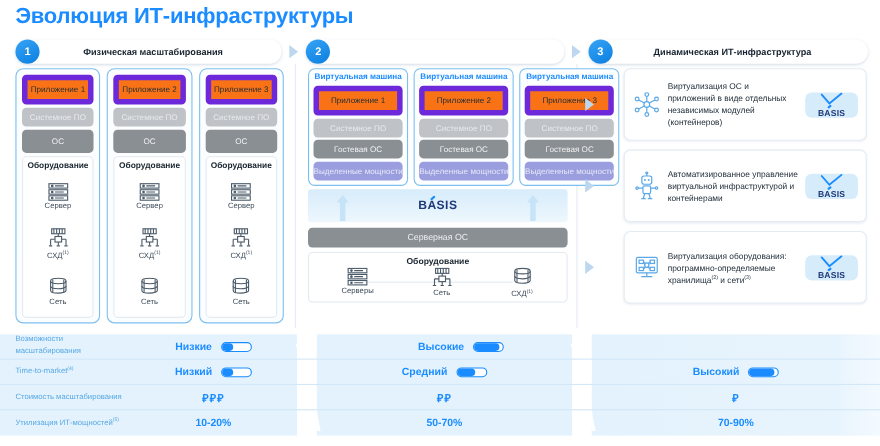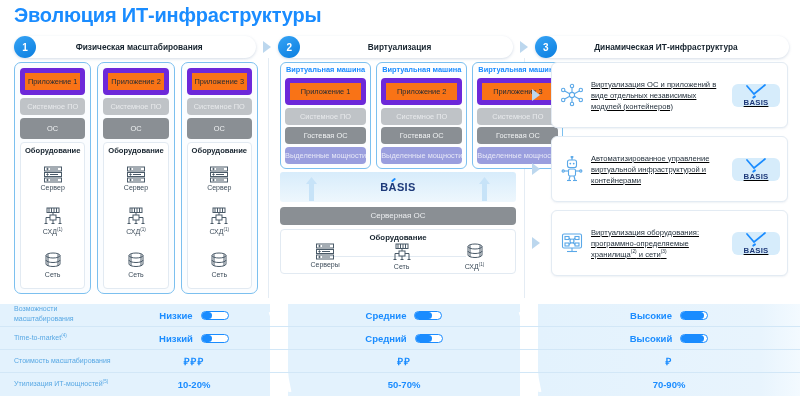--- a/index.html
+++ b/index.html
@@ -198,21 +198,21 @@
     margin-top: 1px; position: relative;
   }
   .hw-wide-items::before {
     content: ""; position: absolute;
     left: 20%; right: 20%; top: 13px; height: 1px; background: #e2eaf2;
   }
   .hw-wide-item { display: flex; flex-direction: column; align-items: center; gap: 1px; z-index: 1; }
 
   
   .feat-list { display: flex; flex-direction: column; gap: 8px; }
-  .feat-row { display: flex; align-items: stretch; gap: 7px; text-decoration: underline; }
+  .feat-row { display: flex; align-items: stretch; gap: 23px; }
   .feat-arrow {
     width: 12px; display: flex; align-items: center; justify-content: flex-start;
     flex: 0 0 auto;
   }
   .feat-card {
     flex: 1;
     background: #ffffff;
     border: 1px solid #e3ebf3;
     border-radius: 6px;
     box-shadow: 0 1px 2px rgba(120,150,180,0.13);
@@ -306,21 +306,20 @@
   <div class="stage-head s1">
     <div class="stage-badge">1</div>
     <div class="stage-title">Физическая масштабирования</div>
   </div>
   <div class="head-arrow">
     <div class="tri"></div>
   </div>
 
   <div class="stage-head s2">
     <div class="stage-badge">2</div>
-    <div class="stage-title">Виртуализация</div>
   </div>
   <div class="head-arrow">
     <div class="tri"></div>
   </div>
 
   <div class="stage-head s3">
     <div class="stage-badge">3</div>
     <div class="stage-title">Динамическая ИТ-инфраструктура</div>
   </div>
 </div>
@@ -746,26 +745,20 @@
 
     <div class="m-row" style="top:0px;">
       <div class="m-label"><span>Возможности масштабирования</span><sup></sup></div>
       <div class="m-cellwrap">
         <div class="m-cell c1">
           <span class="m-val">Низкие</span>
           <span class="slider">
               <i style="width:38%"></i>
             </span>
         </div>
-        <div class="m-cell c2">
-          <span class="m-val">Средние</span>
-          <span class="slider">
-              <i style="width:62%"></i>
-            </span>
-        </div>
         <div class="m-cell c3">
           <span class="m-val">Высокие</span>
           <span class="slider">
               <i style="width:88%"></i>
             </span>
         </div>
       </div>
     </div>
 
     <div class="m-row" style="top:23px;">

